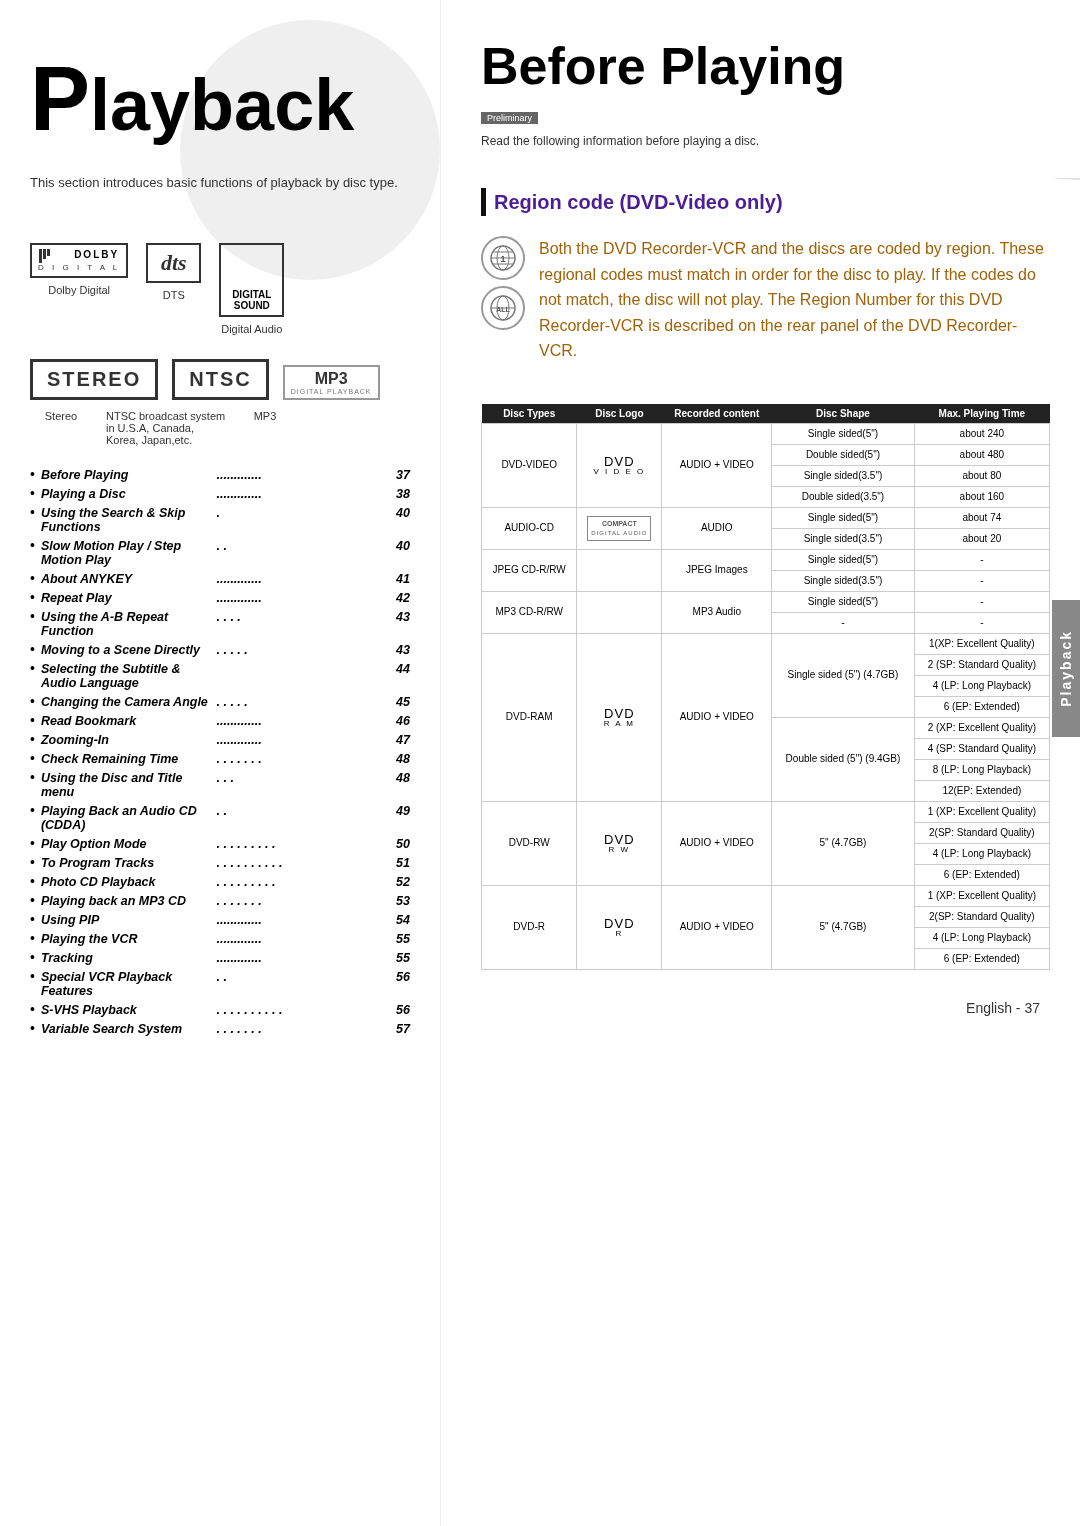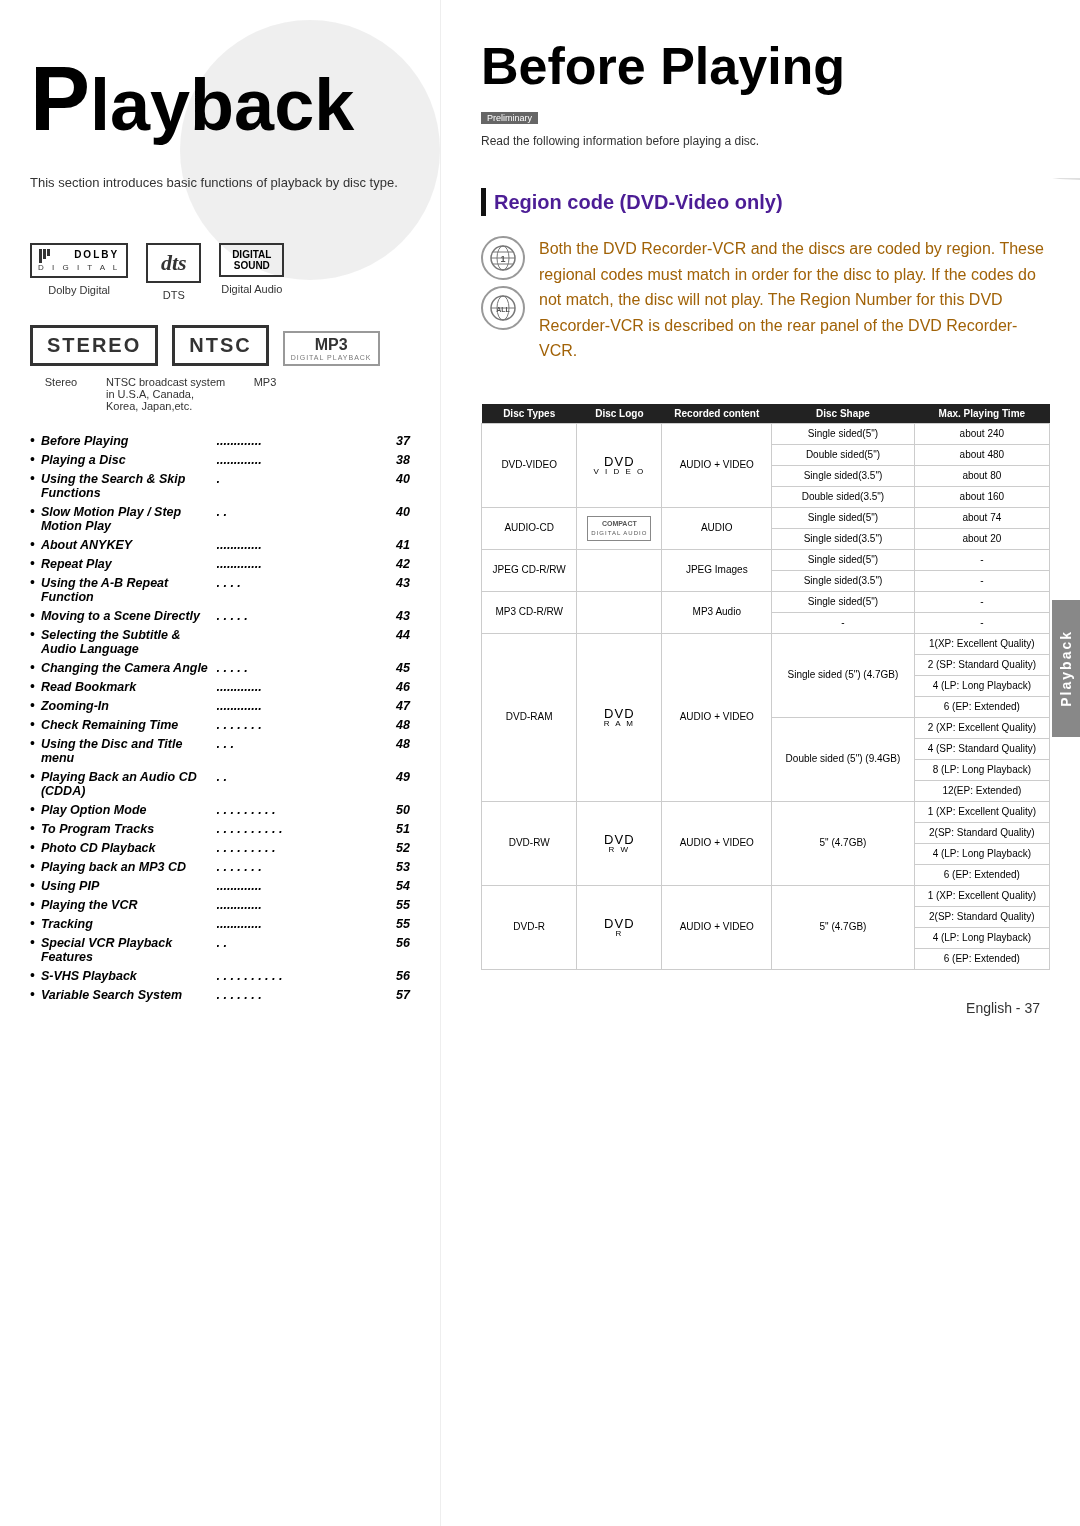--- a/index.html
+++ b/index.html
@@ -130,20 +130,21 @@
       min-width: 65px;
       text-align: center;
       display: flex;
       flex-direction: column;
       align-items: center;
     }
 
     .logo-digital-sound .ds-top {
       font-size: 10px;
       font-weight: bold;
+      margin-top: 40px;
     }
 
     .logo-digital-sound .ds-bottom {
       font-size: 10px;
       font-weight: bold;
     }
 
     .logo-label {
       font-size: 11px;
       color: #333;

